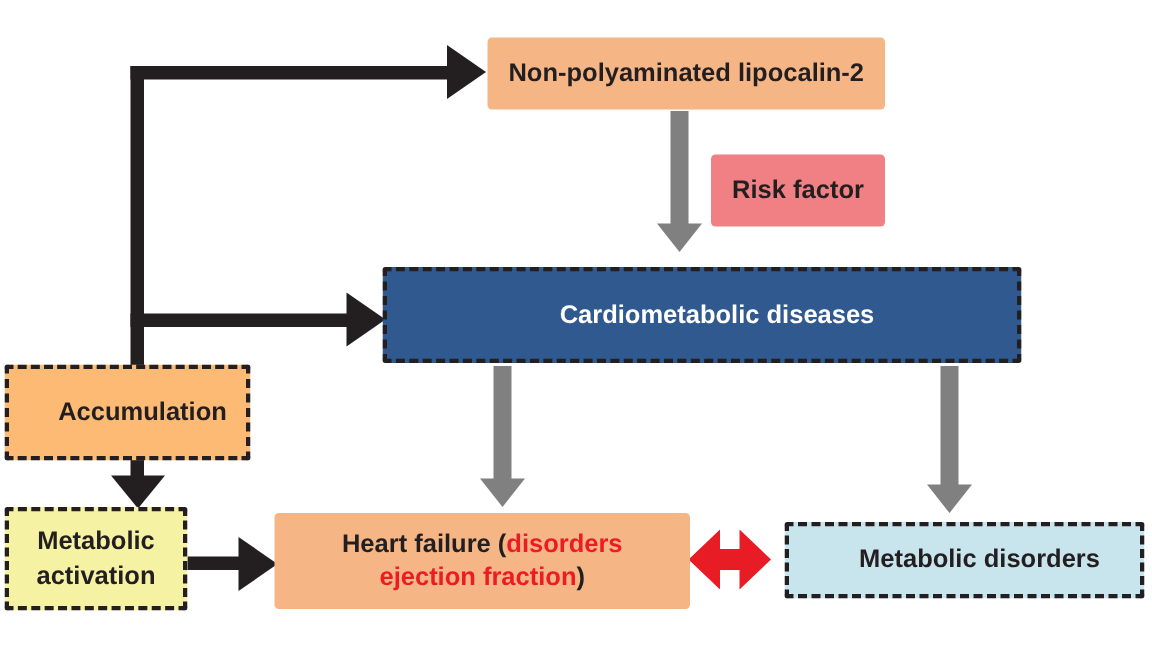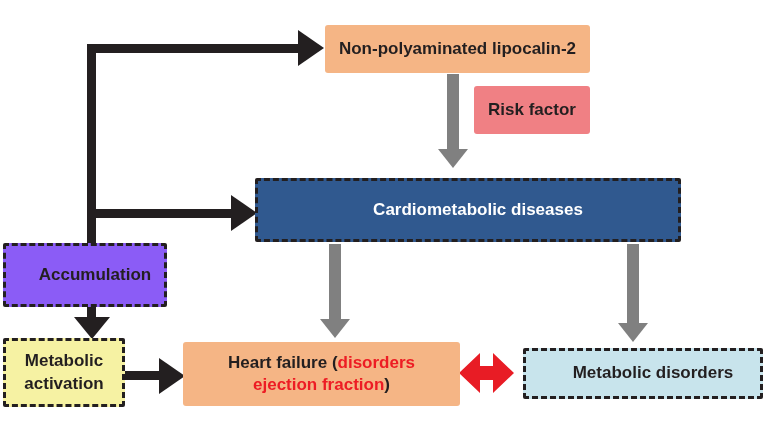--- a/index.html
+++ b/index.html
@@ -7,23 +7,23 @@
     position:relative;width:768px;height:432px;background:#ffffff;overflow:hidden;
     font-family:"Liberation Sans", sans-serif;
   }
   .node{
     position:absolute;display:flex;align-items:center;justify-content:center;
     box-sizing:border-box;font-weight:700;font-size:17px;color:#231F20;
     text-align:center;line-height:1.3;border-radius:3px;
   }
   .dashed{border:3px dashed #231F20;border-radius:2px;padding-left:20px;}
   #n-lipocalin{left:325px;top:25px;width:265px;height:48px;background:#F5B585;}
-  #n-risk{left:474px;top:86px;width:116px;height:48px;background:#F08084;}
+  #n-risk{left:474px;top:103px;width:116px;height:48px;background:#F08084;}
   #n-cardio{left:255px;top:178px;width:426px;height:64px;background:#30598F;color:#ffffff;}
-  #n-accum{left:3px;top:243px;width:164px;height:64px;background:#8b5cf6;}
+  #n-accum{left:3px;top:243px;width:164px;height:64px;background:#fdba74;}
   #n-neutro{left:3px;top:338px;width:122px;height:69px;background:#F6F2A3;padding:0 6px;}
   #n-heart{left:183px;top:342px;width:277px;height:64px;background:#F5B585;padding:0 24px;}
   #n-metab{left:523px;top:348px;width:240px;height:51px;background:#C8E4EC;}
   .hl{color:#ED1C24;}
   
   .shaft{position:absolute;background:#231F20;}
   .gshaft{position:absolute;background:#808080;}
   
   .ah-right{position:absolute;width:0;height:0;
     border-top:18px solid transparent;border-bottom:18px solid transparent;

